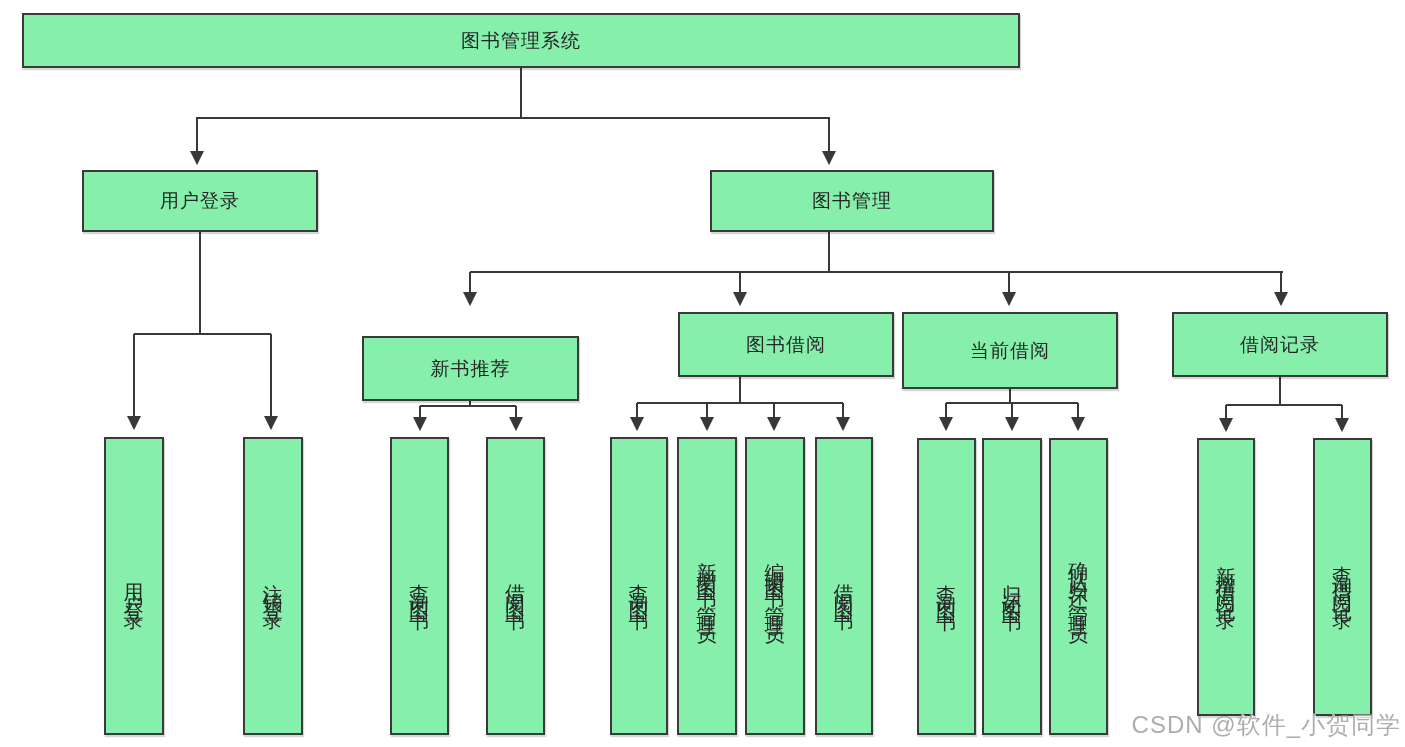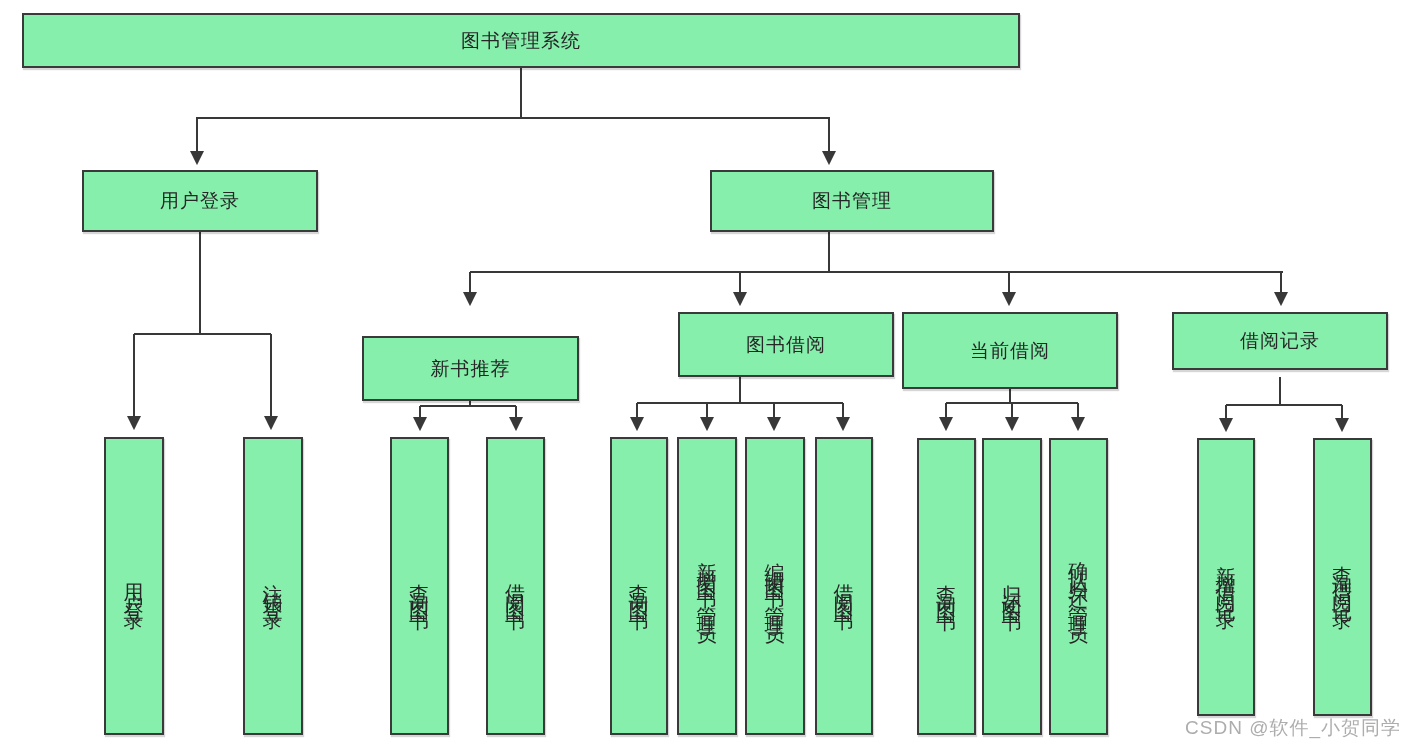--- a/index.html
+++ b/index.html
@@ -29,21 +29,21 @@
     text-orientation: mixed;
     font-size: 20px;
     letter-spacing: 9px;
     line-height: 1;
     white-space: nowrap;
   }
   .watermark {
     position: absolute;
     right: 4px;
     bottom: 6px;
-    font-size: 19px;
+    font-size: 24px;
     color: #adadad;
     letter-spacing: 1px;
     z-index: 3;
     text-shadow: 1px 1px 0 rgba(255,255,255,0.85);
   }
 </style>
 </head>
 <body>
 
 <div class="stage">
@@ -111,21 +111,21 @@
 
   <div class="node h" style="left:362px; top:312px; width:217px; height:65px;margin-top:24px;">
     <span>新书推荐</span>
   </div>
   <div class="node h" style="left:632px; top:312px; width:216px; height:65px;margin-left:46px;">
     <span>图书借阅</span>
   </div>
   <div class="node h" style="left:902px; top:312px; width:216px; height:77px;">
     <span>当前借阅</span>
   </div>
-  <div class="node h" style="left:1172px; top:312px; width:216px; height:58px;">
+  <div class="node h" style="left:1172px; top:312px; width:216px; height:65px;">
     <span>借阅记录</span>
   </div>
 
   <div class="node v" style="left:104px; top:437px; width:60px; height:298px;">
     <span>用户登录</span>
   </div>
   <div class="node v" style="left:243px; top:437px; width:60px; height:298px;">
     <span>注销登录</span>
   </div>
 

